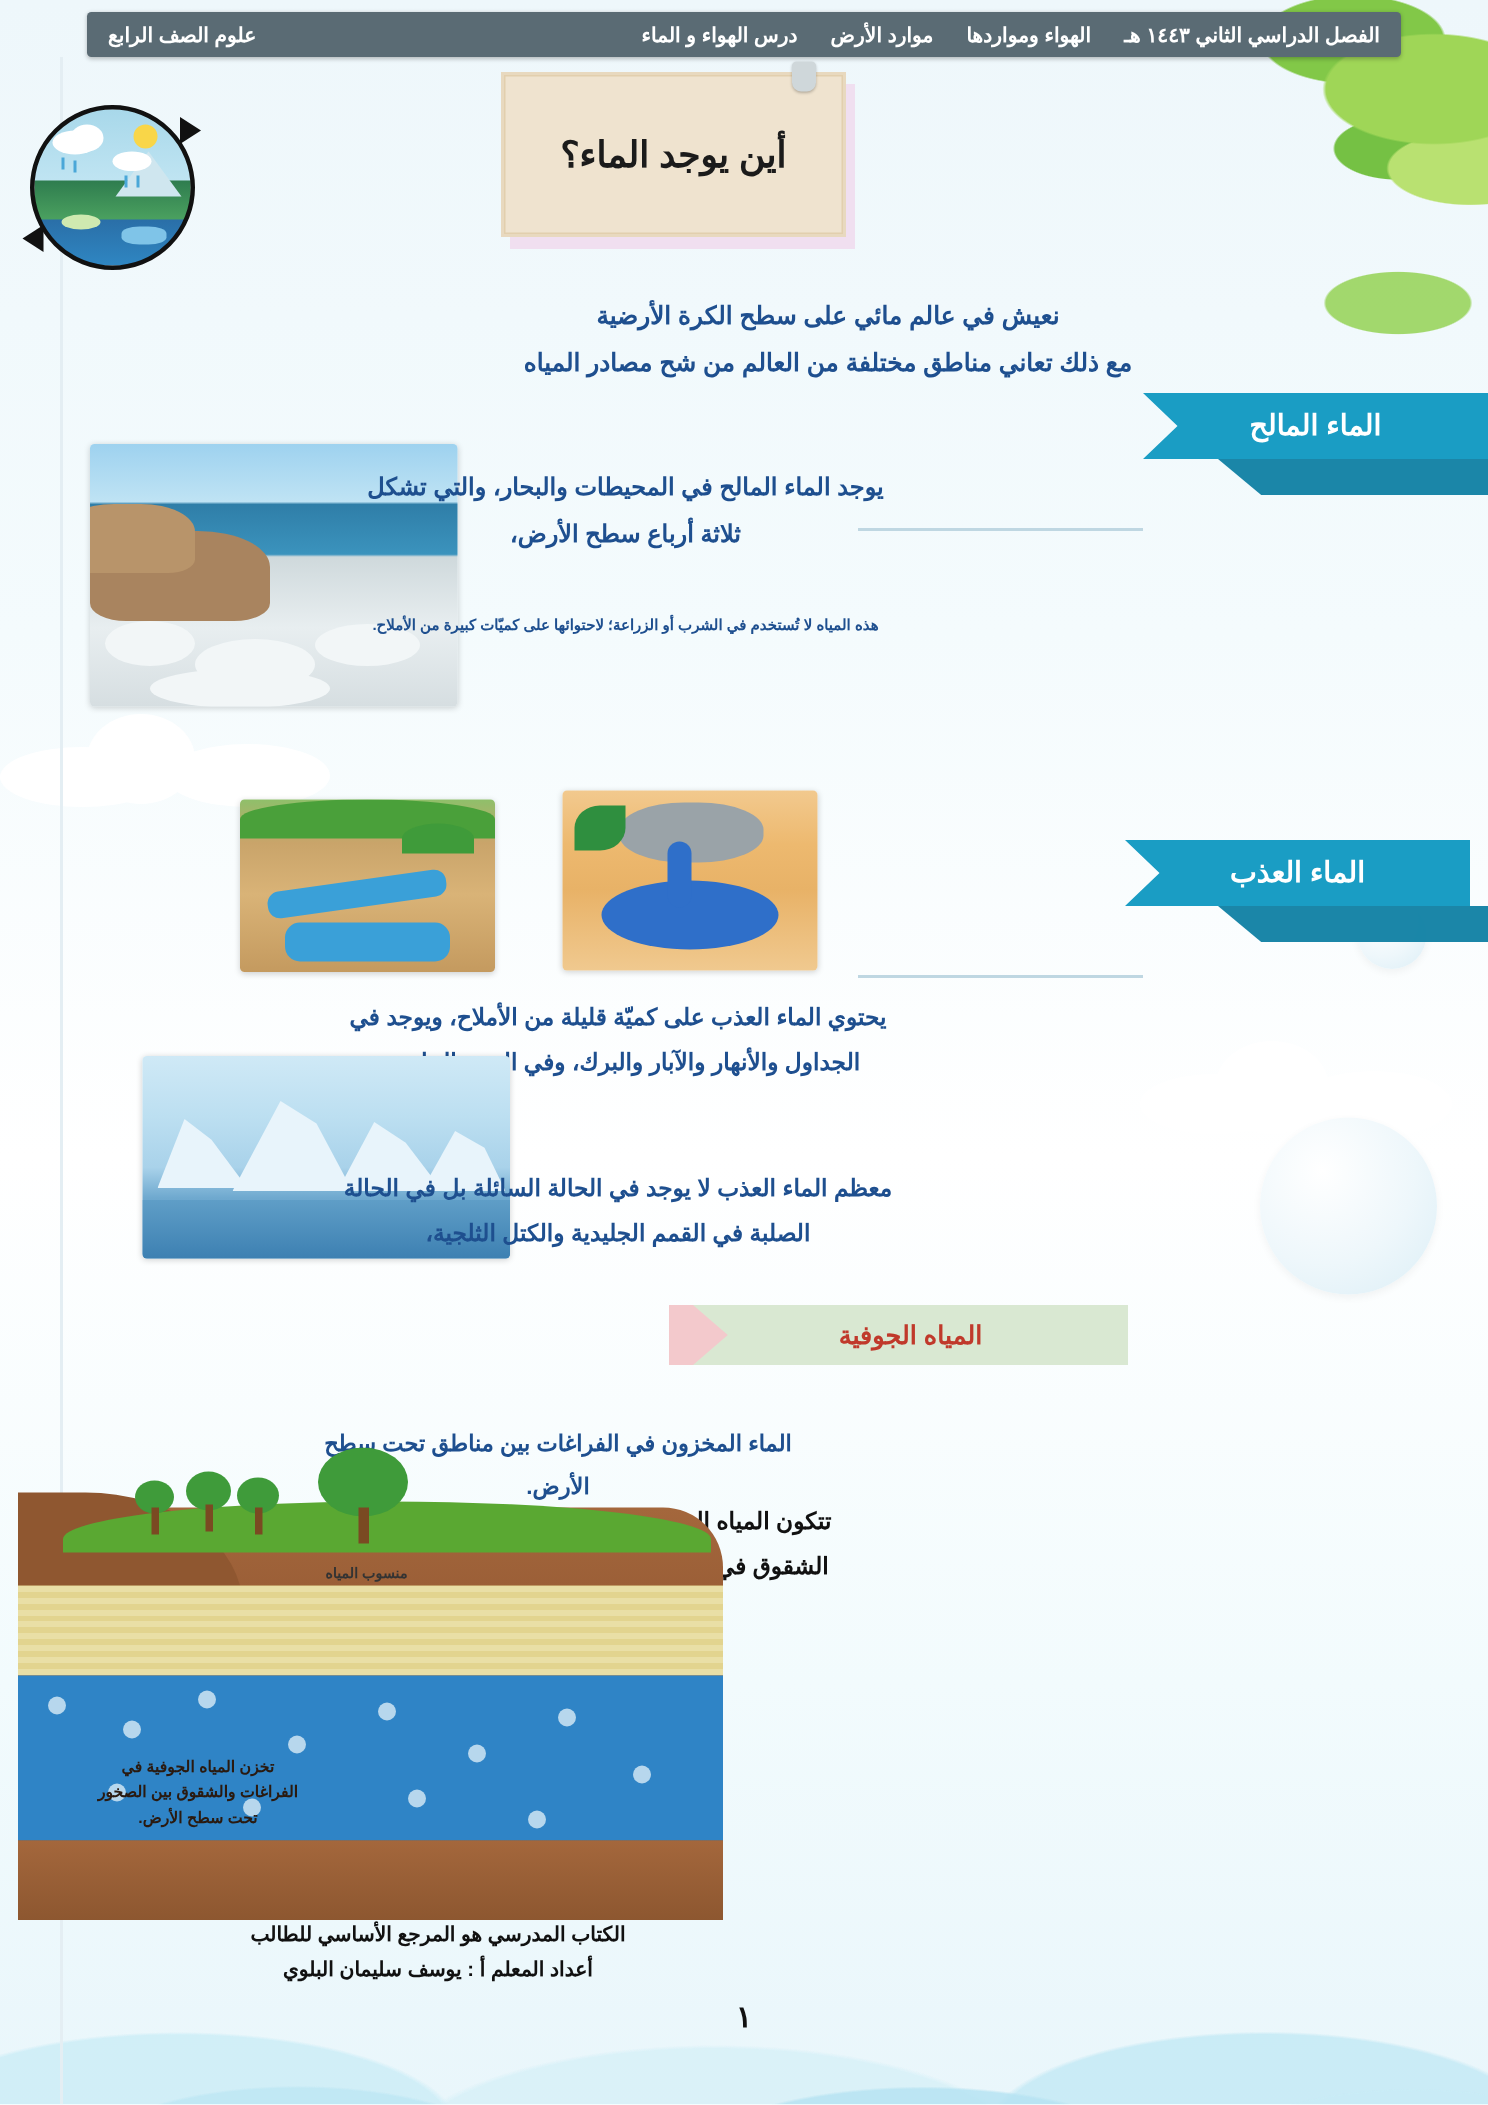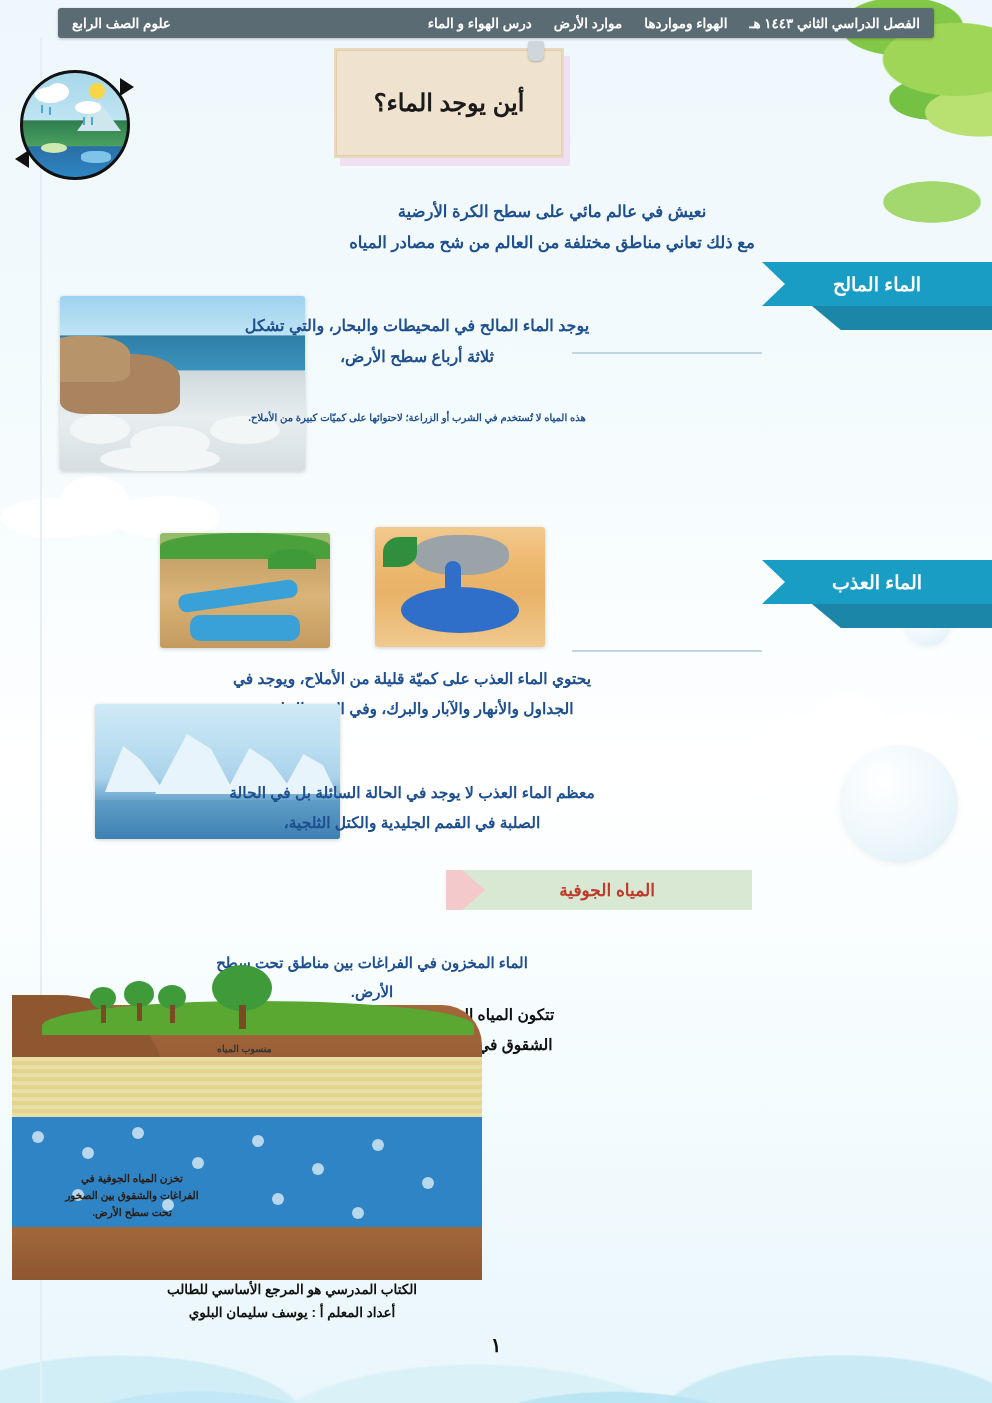--- a/index.html
+++ b/index.html
@@ -119,21 +119,21 @@
     clip-path: polygon(0% 0%, 100% 0%, 100% 100%, 0% 100%, 10% 50%);
     justify-content:center; padding:0;
   }
   .rib-salt-fold{
     position:absolute; top:306px; right:0; width:180px; height:24px;
     background:#0f7fa3;
     clip-path: polygon(0 0, 100% 0, 100% 100%, 16% 100%);
     opacity:.95;
   }
   .rib-fresh{
-    top:560px; right:0; width:230px;
+    top:560px; right:12px; width:230px;
     background:#1a9dc4;
     clip-path: polygon(0% 0%, 100% 0%, 100% 100%, 0% 100%, 10% 50%);
     justify-content:center; padding:0;
   }
   .rib-fresh-fold{
     position:absolute; top:604px; right:0; width:180px; height:24px;
     background:#0f7fa3;
     clip-path: polygon(0 0, 100% 0, 100% 100%, 16% 100%);
     opacity:.95;
   }

